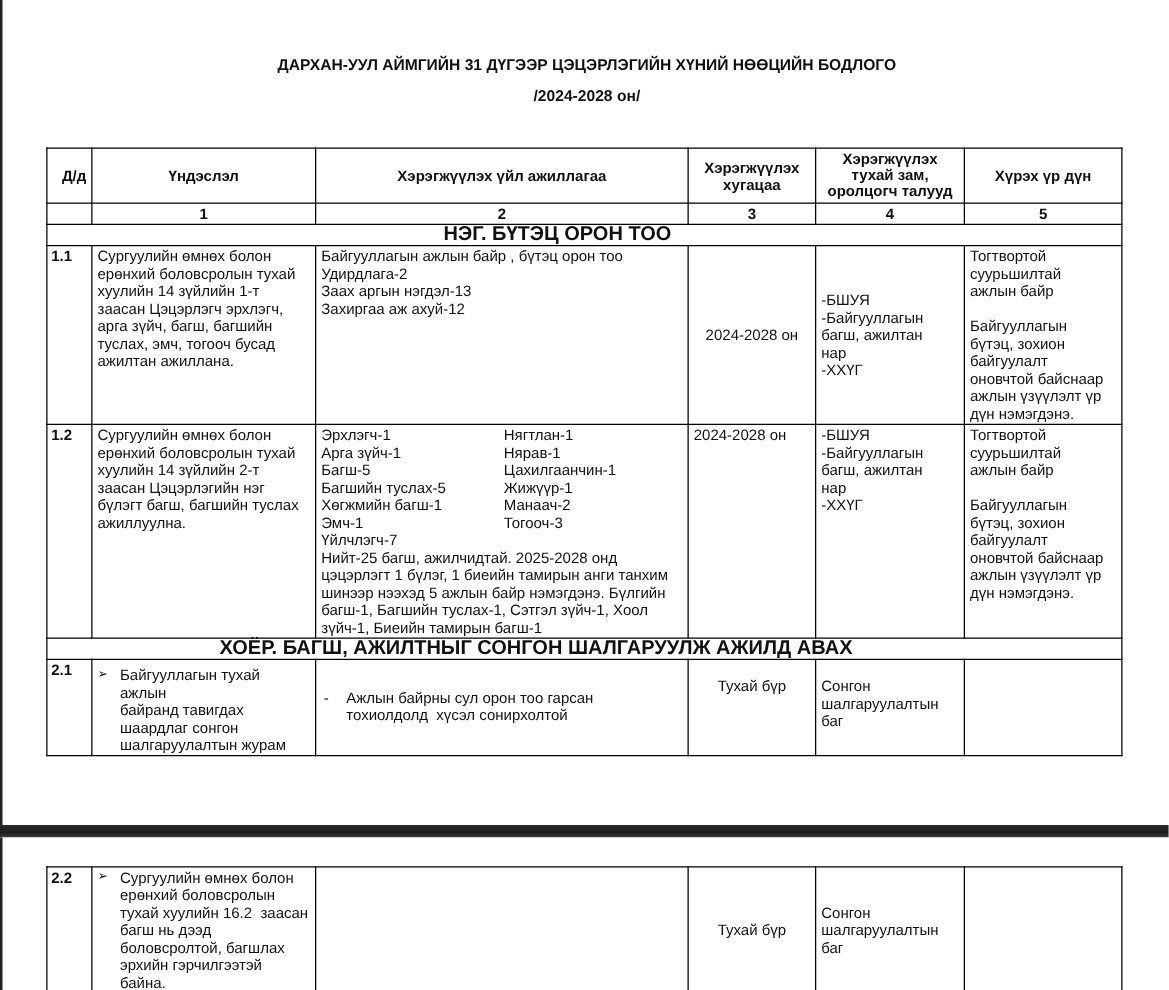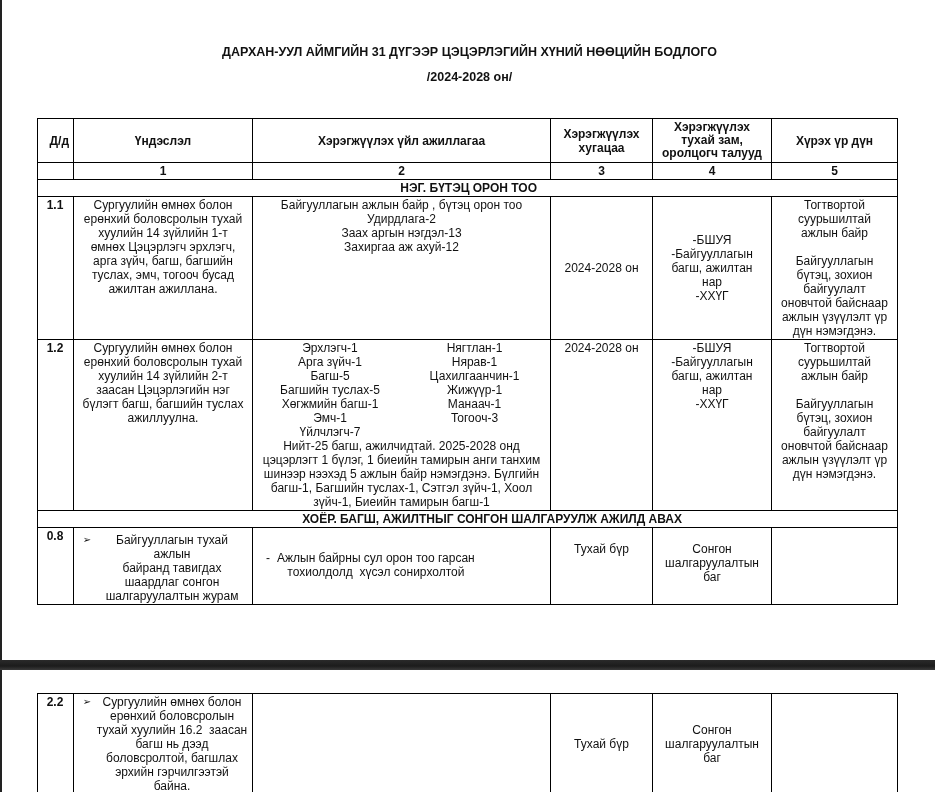--- a/index.html
+++ b/index.html
@@ -9,27 +9,27 @@
   #page1 { top:0; height:660px; border-left:2px solid #222; box-sizing:border-box; }
   #gap { position:absolute; left:0; top:660px; width:935px; height:10px;
          background:linear-gradient(#2a2a2a,#1c1c1c 60%,#3a3a3a); }
   #page2 { top:670px; height:122px; border-left:2px solid #222; box-sizing:border-box; }
 
   .doc-title { position:absolute; left:0; width:935px; text-align:center; font-weight:bold; font-size:12.5px; }
   #t1 { top:45px; }
   #t2 { top:70px; }
 
   table { border-collapse:collapse; position:absolute; table-layout:fixed; font-size:12px; line-height:14px; }
-  td, th { border:1px solid #000; vertical-align:top; padding:1px 4px;text-align:center; }
+  td, th { border:1px solid #000; vertical-align:top; padding:1px 4px; }
   th { font-weight:bold; vertical-align:middle; text-align:center; font-size:12px; }
   #main-table { left:35px; top:118px; width:860px; }
   #cont-table { left:35px; top:23px; width:860px; }
   .num { font-weight:bold; text-align:center; }
   .idx { font-weight:bold; padding-left:3px; }
-  .section { font-weight:bold; text-align:right; padding-right:25%; font-size:12px; }
+  .section { font-weight:bold; text-align:right; padding-right:25%; font-size:16px; }
   .center { text-align:center; }
   .vmid { vertical-align:middle; }
   .line { display:block; white-space:pre-wrap; }
   .gapline { display:block; height:14px; }
   .two-col { display:grid; grid-template-columns:146px 1fr; }
   .bullet { display:flex; }
   .bullet .mark { width:18px; flex:none; font-size:10px; }
   .dash-item { display:flex; margin-top:22px; }
   .dash-item .mark { width:18px; flex:none; padding-left:2px; }
 </style>
@@ -70,21 +70,21 @@
     <tr>
       <td colspan="6" class="section" style="padding-right:360px">НЭГ. БҮТЭЦ ОРОН ТОО</td>
     </tr>
 
     <tr style="height:140px">
       <td class="idx">1.1</td>
       <td>
         <span class="line">Сургуулийн өмнөх болон</span>
         <span class="line">ерөнхий боловсролын тухай</span>
         <span class="line">хуулийн 14 зүйлийн 1-т</span>
-        <span class="line">өмнөх Цэцэрлэгч эрхлэгч,</span>
+        <span class="line">заасан Цэцэрлэгч эрхлэгч,</span>
         <span class="line">арга зүйч, багш, багшийн</span>
         <span class="line">туслах, эмч, тогооч бусад</span>
         <span class="line">ажилтан ажиллана.</span>
       </td>
       <td>
         <span class="line">Байгууллагын ажлын байр , бүтэц орон тоо</span>
         <span class="line">Удирдлага-2</span>
         <span class="line">Заах аргын нэгдэл-13</span>
         <span class="line">Захиргаа аж ахуй-12</span>
       </td>
@@ -129,21 +129,21 @@
             <span class="line">Багшийн туслах-5</span>
             <span class="line">Хөгжмийн багш-1</span>
             <span class="line">Эмч-1</span>
             <span class="line">Үйлчлэгч-7</span>
           </div>
           <div>
             <span class="line">Нягтлан-1</span>
             <span class="line">Нярав-1</span>
             <span class="line">Цахилгаанчин-1</span>
             <span class="line">Жижүүр-1</span>
-            <span class="line">Манаач-1</span>
+            <span class="line">Манаач-2</span>
             <span class="line">Тогооч-3</span>
           </div>
         </div>
         <span class="line">Нийт-25 багш, ажилчидтай. 2025-2028 онд</span>
         <span class="line">цэцэрлэгт 1 бүлэг, 1 биеийн тамирын анги танхим</span>
         <span class="line">шинээр нээхэд 5 ажлын байр нэмэгдэнэ. Бүлгийн</span>
         <span class="line">багш-1, Багшийн туслах-1, Сэтгэл зүйч-1, Хоол</span>
         <span class="line">зүйч-1, Биеийн тамирын багш-1</span>
       </td>
       <td style="padding-left:4px">2024-2028 он</td>
@@ -166,21 +166,21 @@
         <span class="line">ажлын үзүүлэлт үр</span>
         <span class="line">дүн нэмэгдэнэ.</span>
       </td>
     </tr>
 
     <tr>
       <td colspan="6" class="section" style="">ХОЁР. БАГШ, АЖИЛТНЫГ СОНГОН ШАЛГАРУУЛЖ АЖИЛД АВАХ</td>
     </tr>
 
     <tr style="height:70px">
-      <td class="idx">0.8</td>
+      <td class="idx">2.1</td>
       <td style="padding-top:5px">
         <div class="bullet">
           <span class="mark">➢</span>
           <div>
             <span class="line">Байгууллагын тухай ажлын</span>
             <span class="line">байранд тавигдах</span>
             <span class="line">шаардлаг сонгон</span>
             <span class="line">шалгаруулалтын журам</span>
           </div>
         </div>

